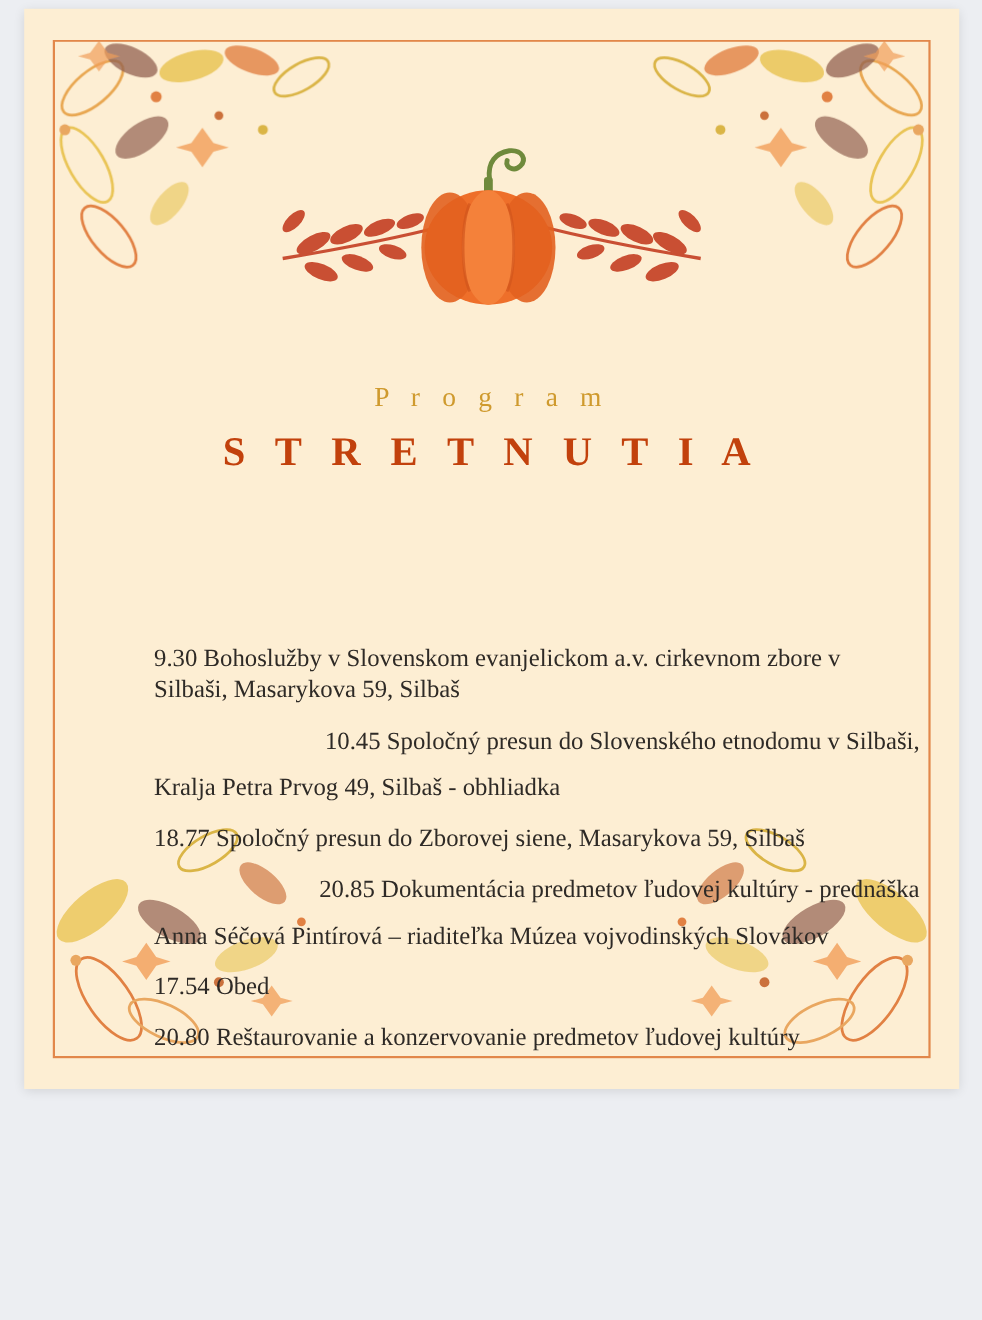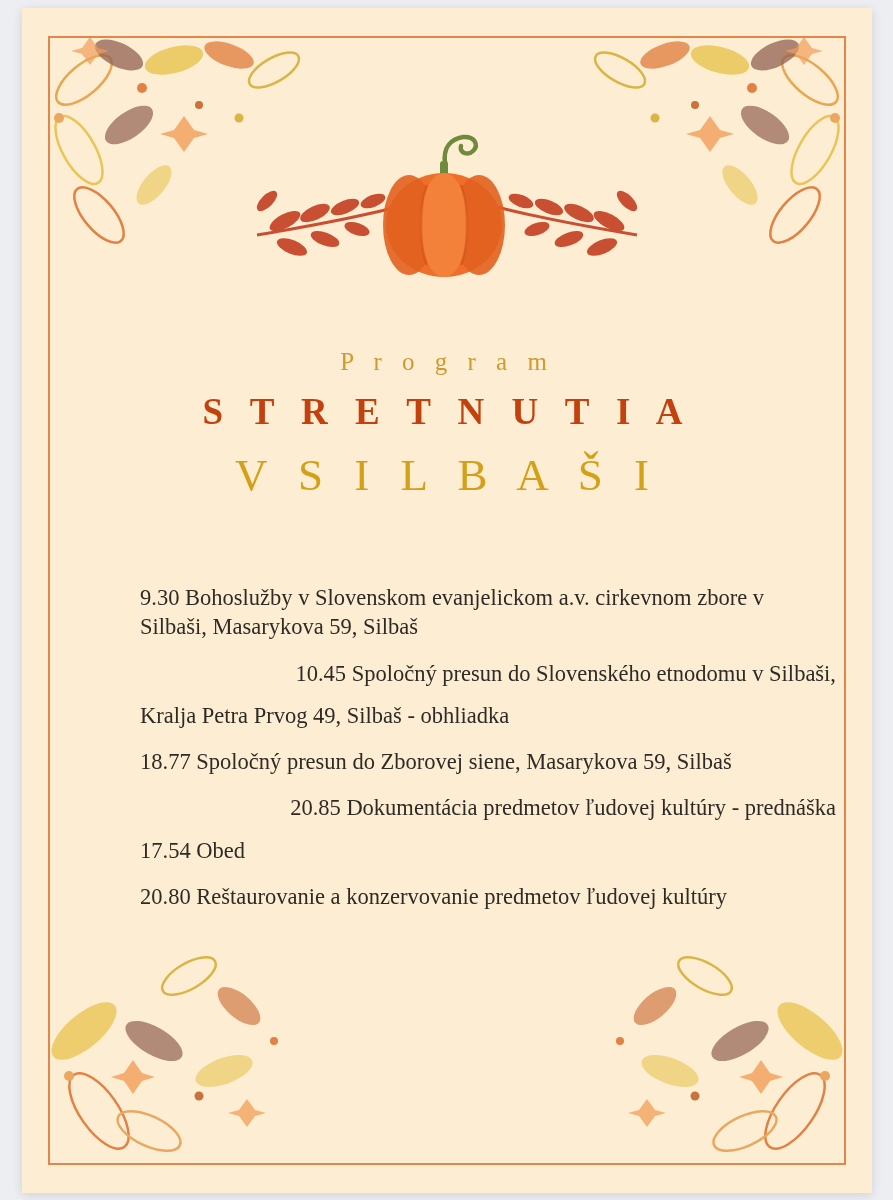--- a/index.html
+++ b/index.html
@@ -11,21 +11,21 @@
     width: 893px;
     height: 1200px;
     font-family: "Liberation Serif", serif;
     overflow: hidden;
   }
   .poster {
     position: absolute;
     left: 22px;
     top: 8px;
     width: 850px;
-    height: 1185px;
+    height: 982px;
     background: #fdeed3;
     box-shadow: 0 2px 10px rgba(0,0,0,0.12);
     overflow: hidden;
     text-decoration: underline;
   }
   .inner-frame {
     position: absolute;
     left: 26px;
     top: 28px;
     right: 26px;
@@ -224,26 +224,26 @@
         <ellipse cx="207" cy="100" rx="24" ry="52" fill="#f4813a"></ellipse>
         <path d="M190 60 C 182 78, 182 122, 190 140" stroke="#d2551c" stroke-width="2.5" fill="none" opacity="0.7"></path>
         <path d="M224 60 C 232 78, 232 122, 224 140" stroke="#d2551c" stroke-width="2.5" fill="none" opacity="0.7"></path>
       </g>
     </svg>
   </div>
 
   <div class="titles">
     <div class="t-program">P r o g r a m</div>
     <div class="t-main">S T R E T N U T I A</div>
-    <div class="t-sub">V  S I L B A Š I</div>
   </div>
 
   <div class="schedule">
     <div class="sched-item">9.30  Bohoslužby v Slovenskom evanjelickom a.v. cirkevnom zbore v Silbaši, Masarykova 59, Silbaš</div>
     <div class="sched-item tight">10.45 Spoločný presun do Slovenského etnodomu v Silbaši,</div>
     <div class="sched-item">Kralja Petra Prvog 49, Silbaš - obhliadka</div>
     <div class="sched-item">18.77 Spoločný presun do Zborovej siene, Masarykova 59, Silbaš</div>
     <div class="sched-item tight">20.85 Dokumentácia predmetov ľudovej kultúry - prednáška</div>
+    <div class="sched-item">Anna Séčová Pintírová – riaditeľka Múzea vojvodinských Slovákov</div>
     <div class="sched-item">17.54  Obed</div>
     <div class="sched-item">20.80  Reštaurovanie a konzervovanie predmetov ľudovej kultúry</div>
   </div>
 
 </div>
 
 </body></html>

